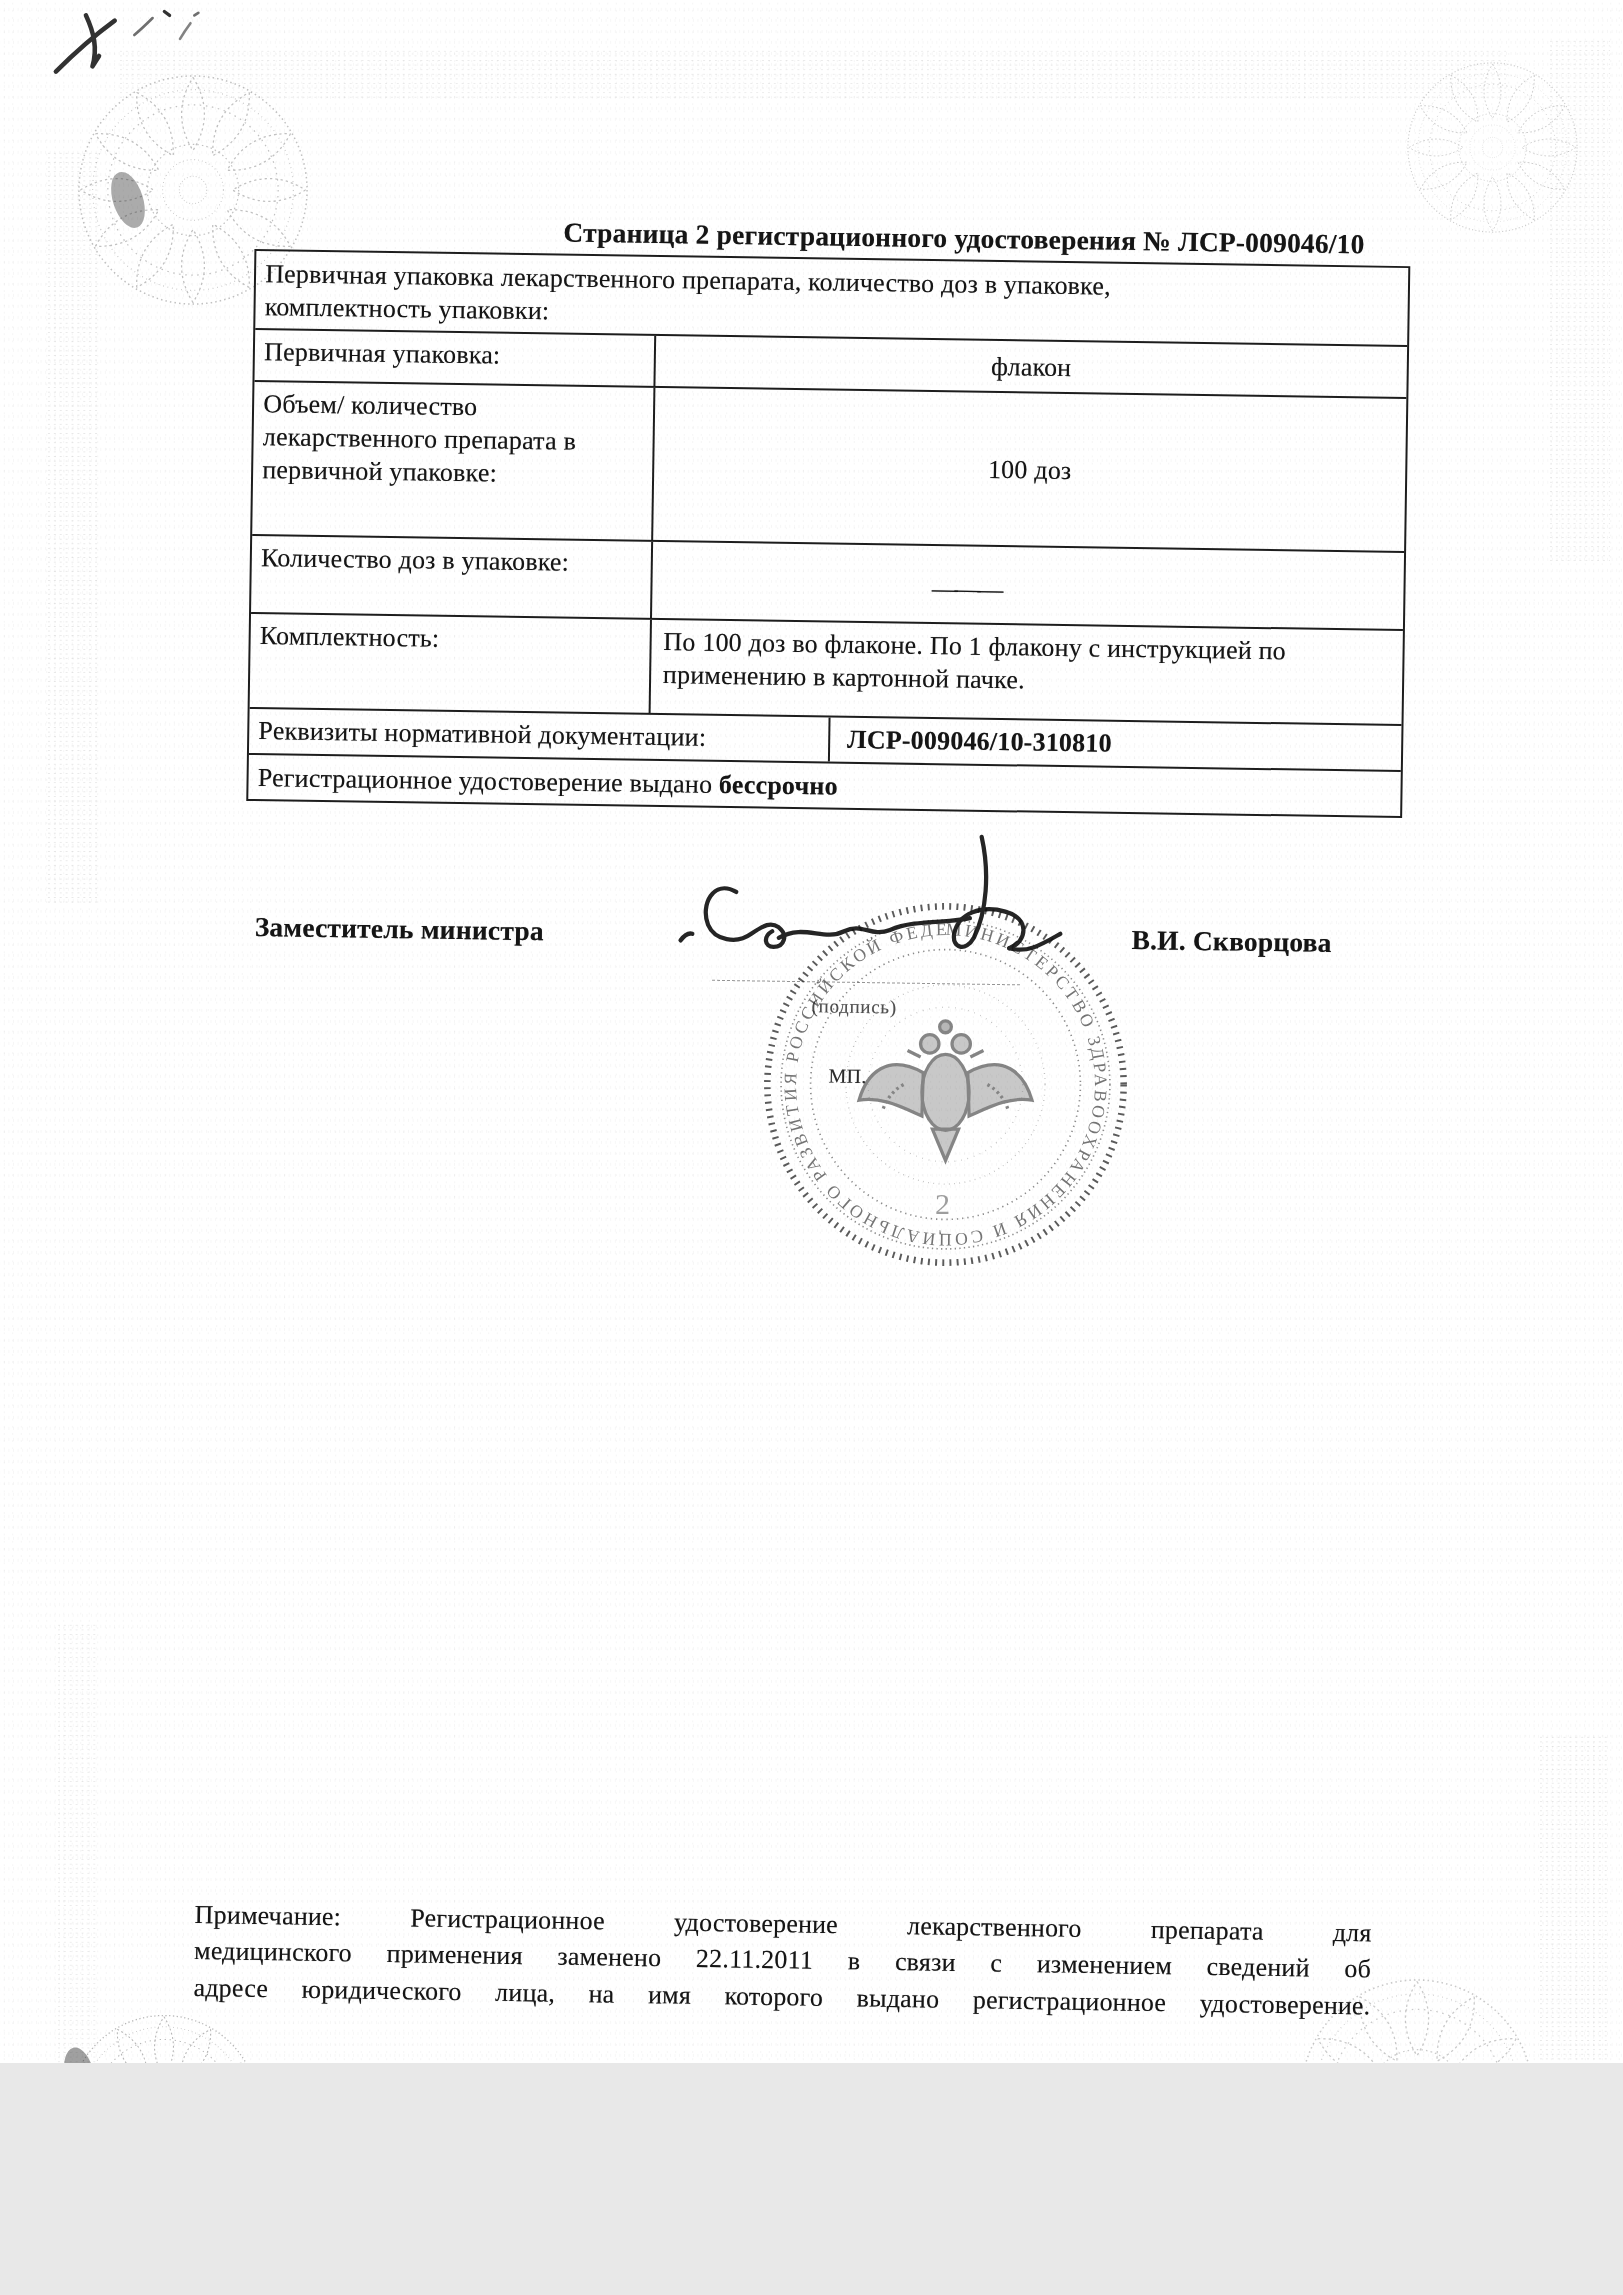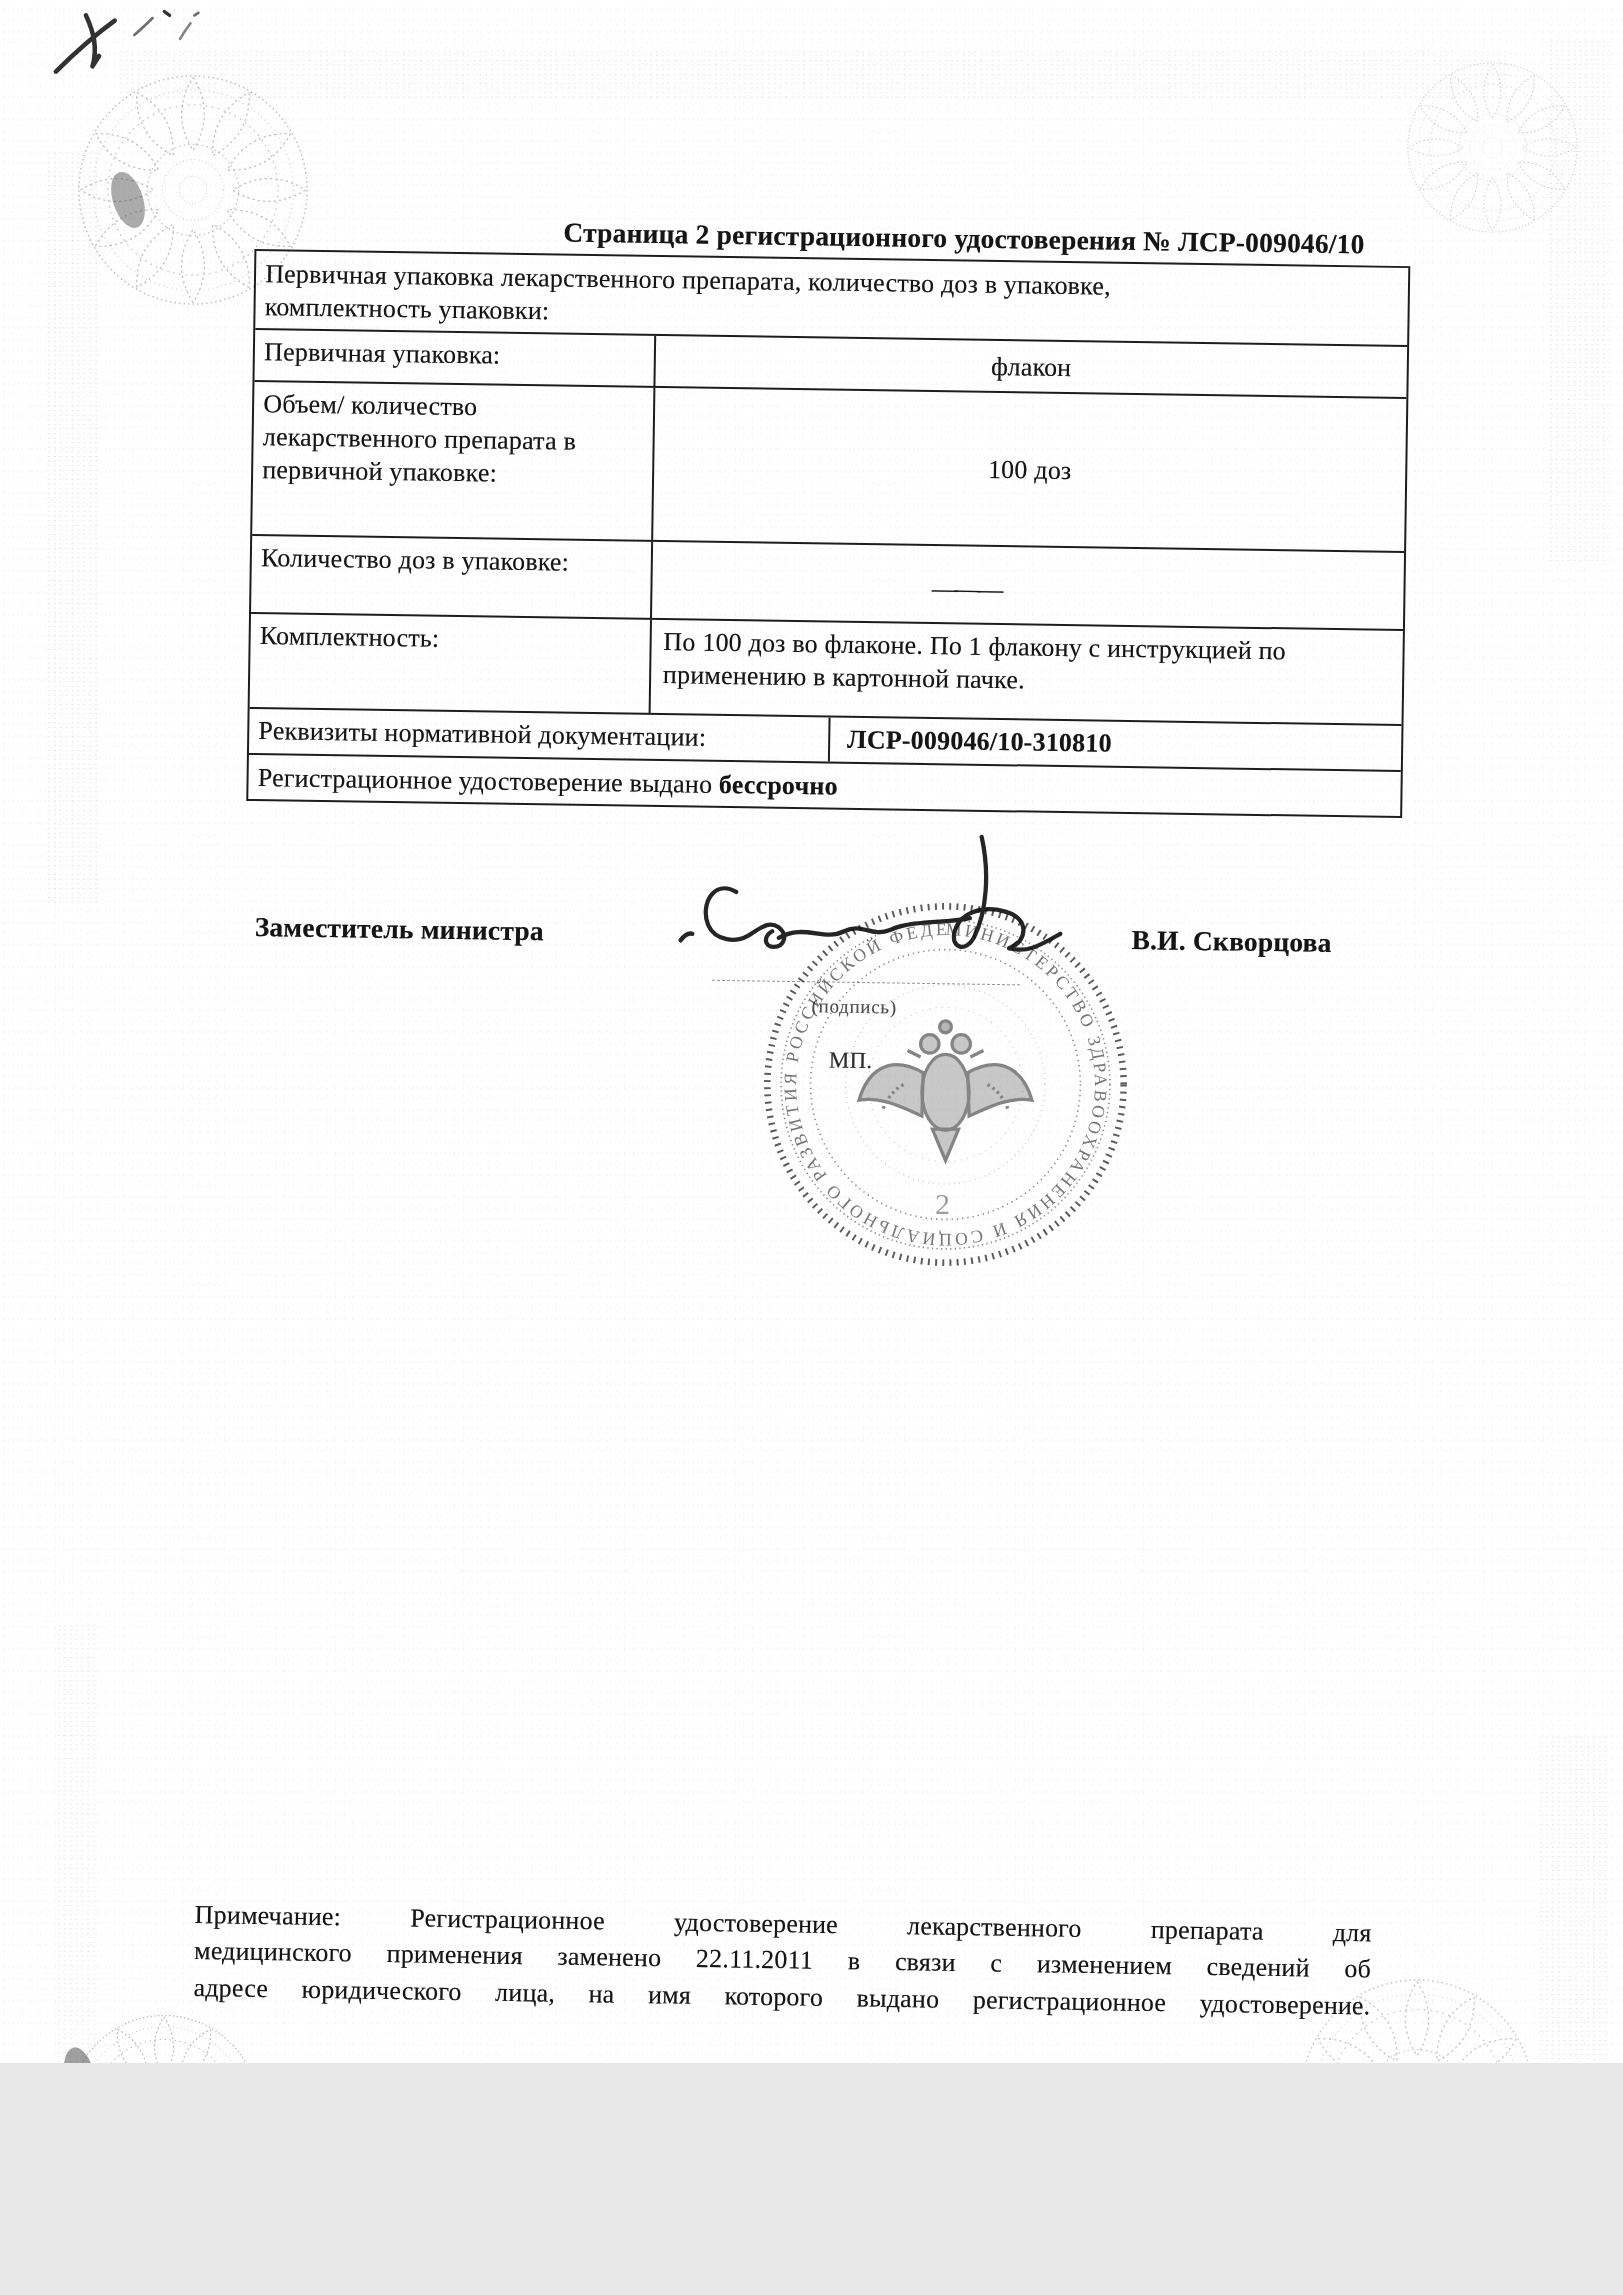--- a/index.html
+++ b/index.html
@@ -73,21 +73,21 @@
   .signrow{ display:flex; justify-content:space-between; }
   .signer{ margin-right:79px; }
   .sigline{
     position:absolute; left:458px; top:62px; width:308px; height:0;
     border-top:1.3px dashed rgba(60,60,60,.55);
   }
   .sigcaption{
     position:absolute; left:558px; top:76px; font-size:19px; opacity:.75;
     letter-spacing:0.7px;
   }
-  .mpmark{ position:absolute; left:576px; top:128px; font-size:23px; opacity:.9;}
+  .mpmark{ position:absolute; left:576px; top:145px; font-size:20px; opacity:.9;}
   .sealwrap{ position:absolute; left:749px; top:888px; z-index:2; }
   .sigsvg{ position:absolute; left:674px; top:812px; z-index:4; }
 
   
   .noteblock{
     position:absolute; left:195px; top:1897px; width:1177px; z-index:3;
     transform:rotate(.9deg); transform-origin:0 0;
     font-size:26px; line-height:1.4;
   }
   .noteline{ text-align:justify; text-align-last:justify; }

